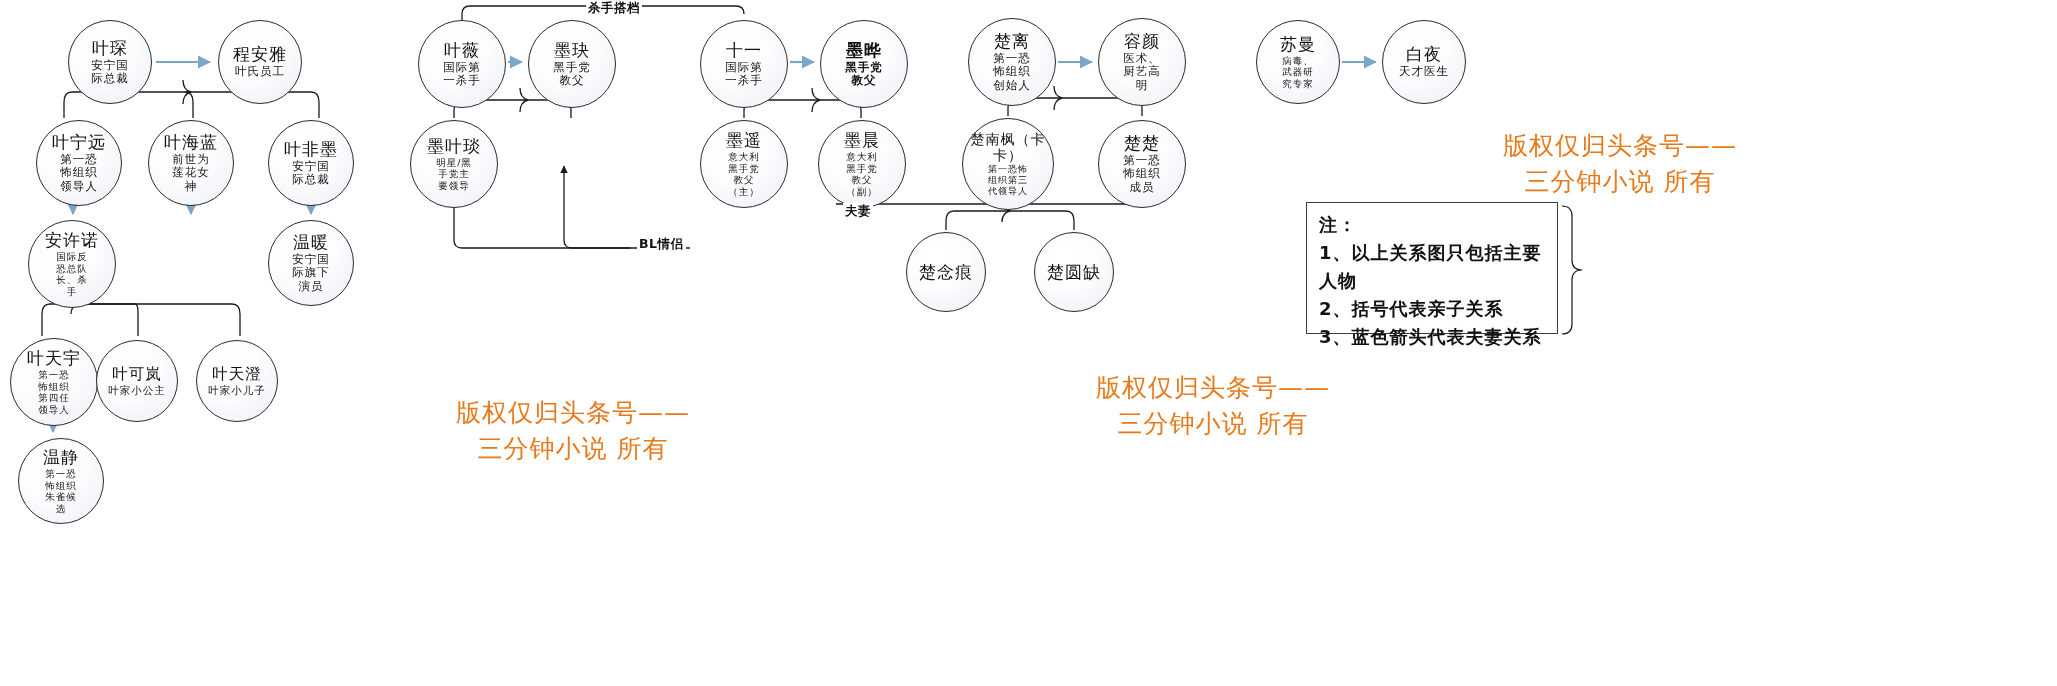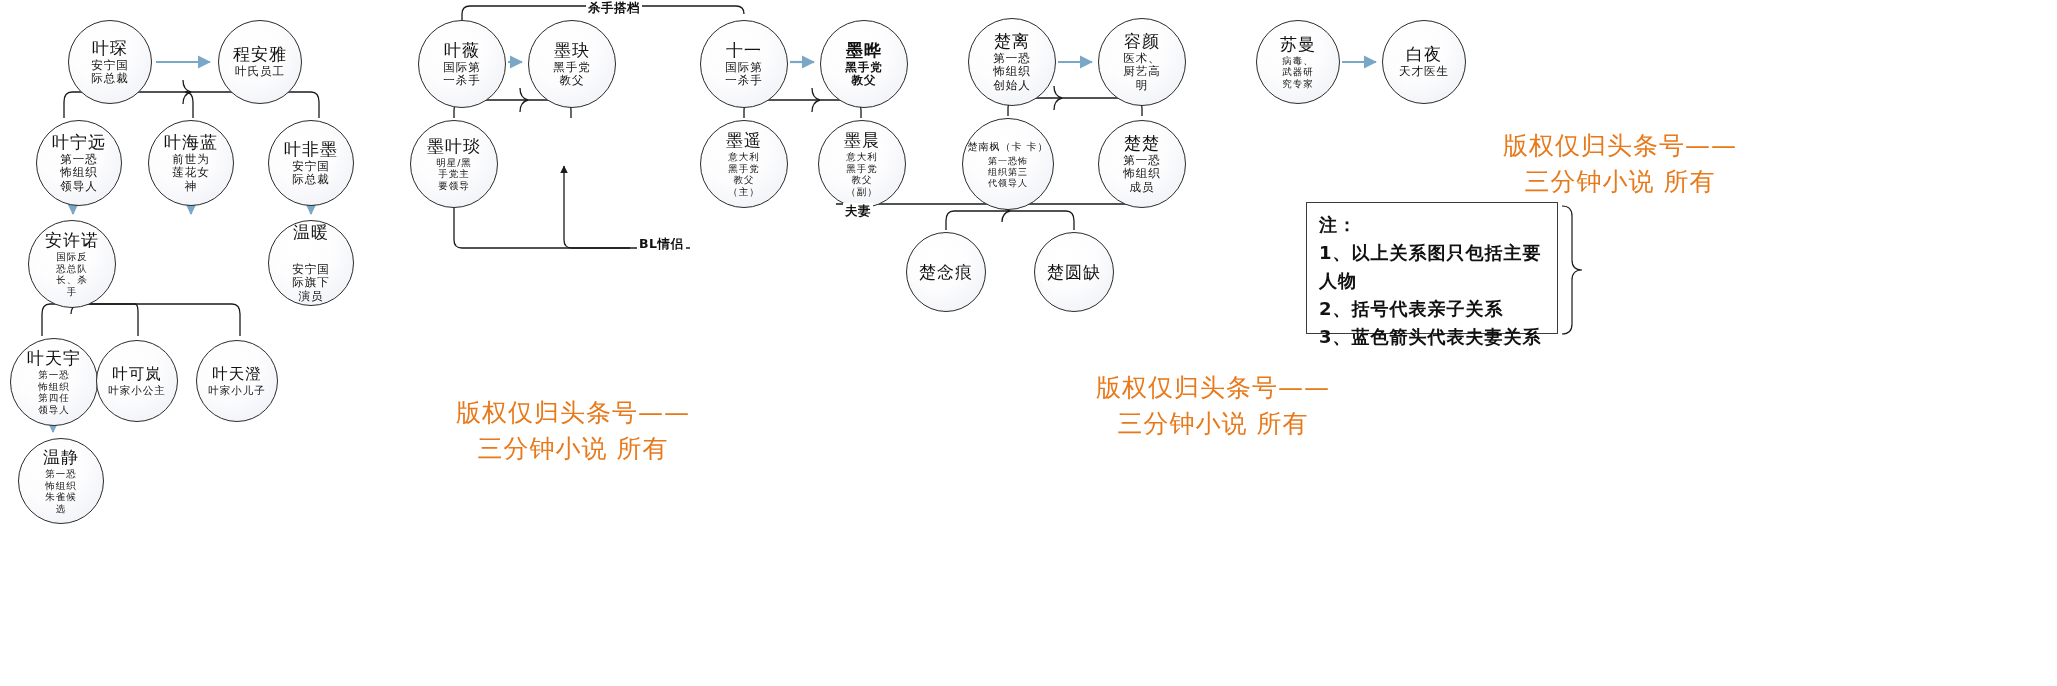--- a/index.html
+++ b/index.html
@@ -134,21 +134,21 @@
     <span class="rl" style="white-space:pre-line;">安宁国
 际总裁</span>
   </div>
   <div class="node tiny" style="left:28px;top:220px;width:88px;height:88px;">
     <span class="nm">安许诺</span>
     <span class="rl" style="white-space:pre-line;">国际反
 恐总队
 长、杀
 手</span>
   </div>
-  <div class="node" style="left:268px;top:220px;width:86px;height:86px;justify-content:space-between;">
+  <div class="node" style="left:268px;top:220px;width:86px;height:86px;">
     <span class="nm">温暖</span>
     <span class="rl" style="white-space:pre-line;">安宁国
 际旗下
 演员</span>
   </div>
   <div class="node tiny" style="left:10px;top:338px;width:88px;height:88px;">
     <span class="nm">叶天宇</span>
     <span class="rl" style="white-space:pre-line;">第一恐
 怖组织
 第四任
@@ -217,21 +217,21 @@
 怖组织
 创始人</span>
   </div>
   <div class="node" style="left:1098px;top:18px;width:88px;height:88px;">
     <span class="nm">容颜</span>
     <span class="rl" style="white-space:pre-line;">医术、
 厨艺高
 明</span>
   </div>
   <div class="node tiny" style="left:962px;top:118px;width:92px;height:92px;">
-    <span class="nm" style="white-space:normal;font-size:10px;line-height:16px;">楚南枫（卡
+    <span class="nm" style="white-space:normal;font-size:14px;line-height:16px;">楚南枫（卡
 卡）</span>
     <span class="rl" style="white-space:pre-line;font-size:9px;line-height:11px;">第一恐怖
 组织第三
 代领导人</span>
   </div>
   <div class="node" style="left:1098px;top:120px;width:88px;height:88px;">
     <span class="nm">楚楚</span>
     <span class="rl" style="white-space:pre-line;">第一恐
 怖组织
 成员</span>

